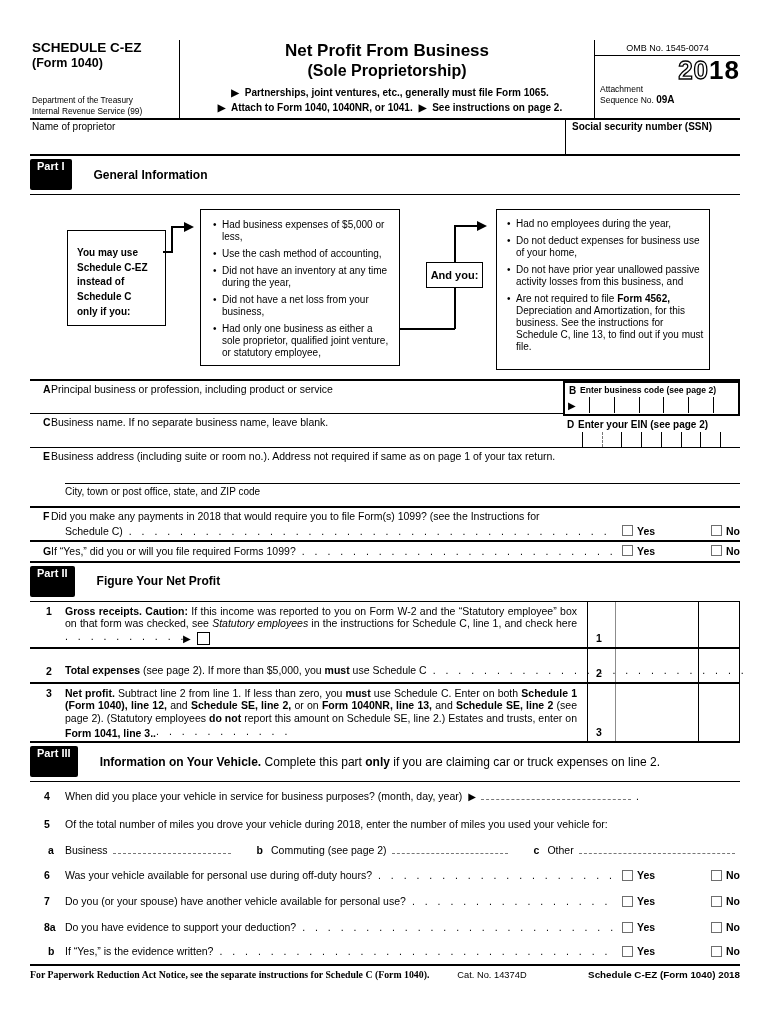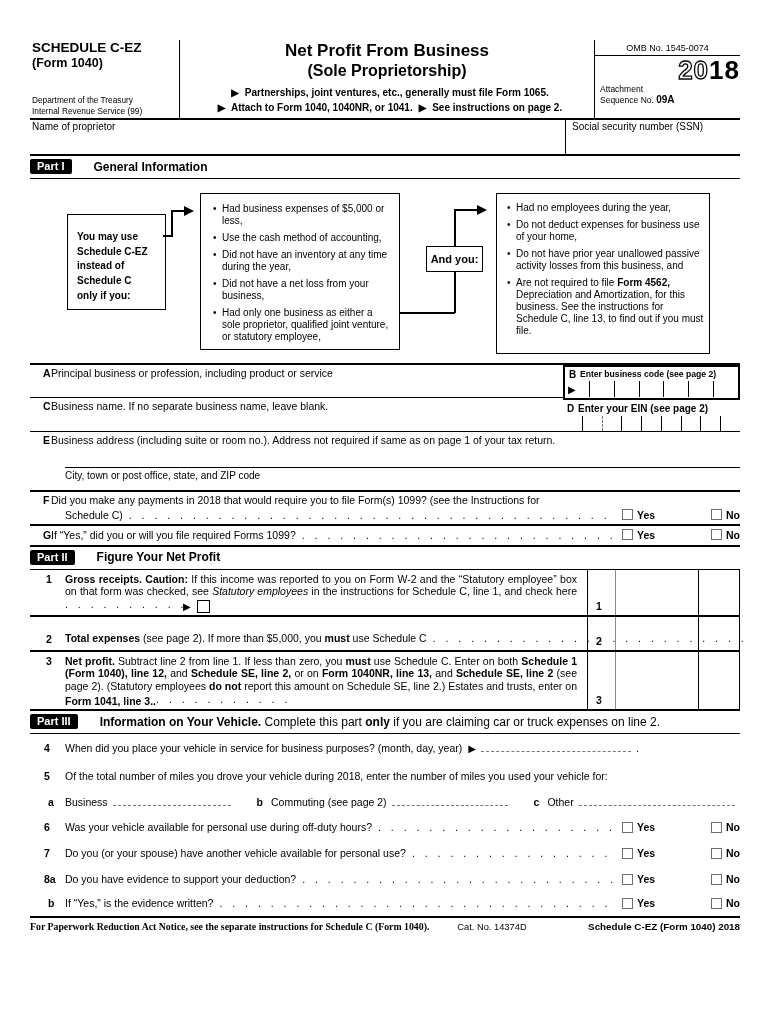--- a/index.html
+++ b/index.html
@@ -23,26 +23,26 @@
   .hc-instr .arrow { margin:0 3px 0 6px; }
   .hdr-right { width:146px; border-left:1.5px solid #000; display:flex; flex-direction:column; }
   .omb { font-size:9px; padding:3px 2px 2px; text-align:center; border-bottom:1px solid #000; }
   .yearrow { text-align:right; font-size:26px; line-height:1.0; padding-top:1px; letter-spacing:1px; }
   .y20 { color:#fff; -webkit-text-stroke:1.3px #000; font-weight:bold; }
   .y18 { font-weight:bold; }
   .attach { font-size:8.5px; line-height:1.2; padding:1px 0 2px 5px; }
   .seqno { font-weight:bold; font-size:10px; }
   .namerow { display:flex; border-bottom:2.5px solid #000; height:36px; }
   .name-cell { flex:1; font-size:10px; padding:1px 0 0 2px; }
-  .ssn-cell { width:175px; border-left:1.5px solid #000; font-size:10px; font-weight:normal; padding:1px 0 0 6px; }
+  .ssn-cell { width:175px; border-left:1.5px solid #000; font-size:10px; font-weight:bold; padding:1px 0 0 6px; }
 
   
   .partbar { display:flex; align-items:center; padding:3px 0 4px; border-bottom:1px solid #000; }
   .partbar.thick-top { border-top:2.5px solid #000; }
-  .pbadge { background:#000; color:#fff; font-weight:bold; font-size:11px; padding:1px 7px 2px; border-radius:2px; flex:none; }
+  .pbadge { background:#000; color:#fff; font-weight:bold; font-size:11px; padding:1px 7px 18px; border-radius:2px; flex:none; }
   .ptitle { font-weight:bold; font-size:12px; margin-left:22px; }
   .ptitle-rich { font-size:12px; margin-left:22px; }
 
   
   .fc { position:relative; height:172px; margin-top:12px; }
   .fbox { position:absolute; border:1.5px solid #000; background:#fff; }
   .fb-left { left:37px; top:23px; width:99px; height:96px; padding:15px 0 0 9px; font-weight:bold; font-size:10px; line-height:1.47; }
   .fb-mid { left:170px; top:2px; width:200px; height:157px; padding:9px 6px 0 12px; }
   .fb-and { left:396px; top:55px; width:57px; height:26px; display:flex; align-items:center; justify-content:center; font-weight:bold; font-size:11px; }
   .fb-right { left:466px; top:2px; width:214px; height:161px; padding:8px 4px 0 10px; }

